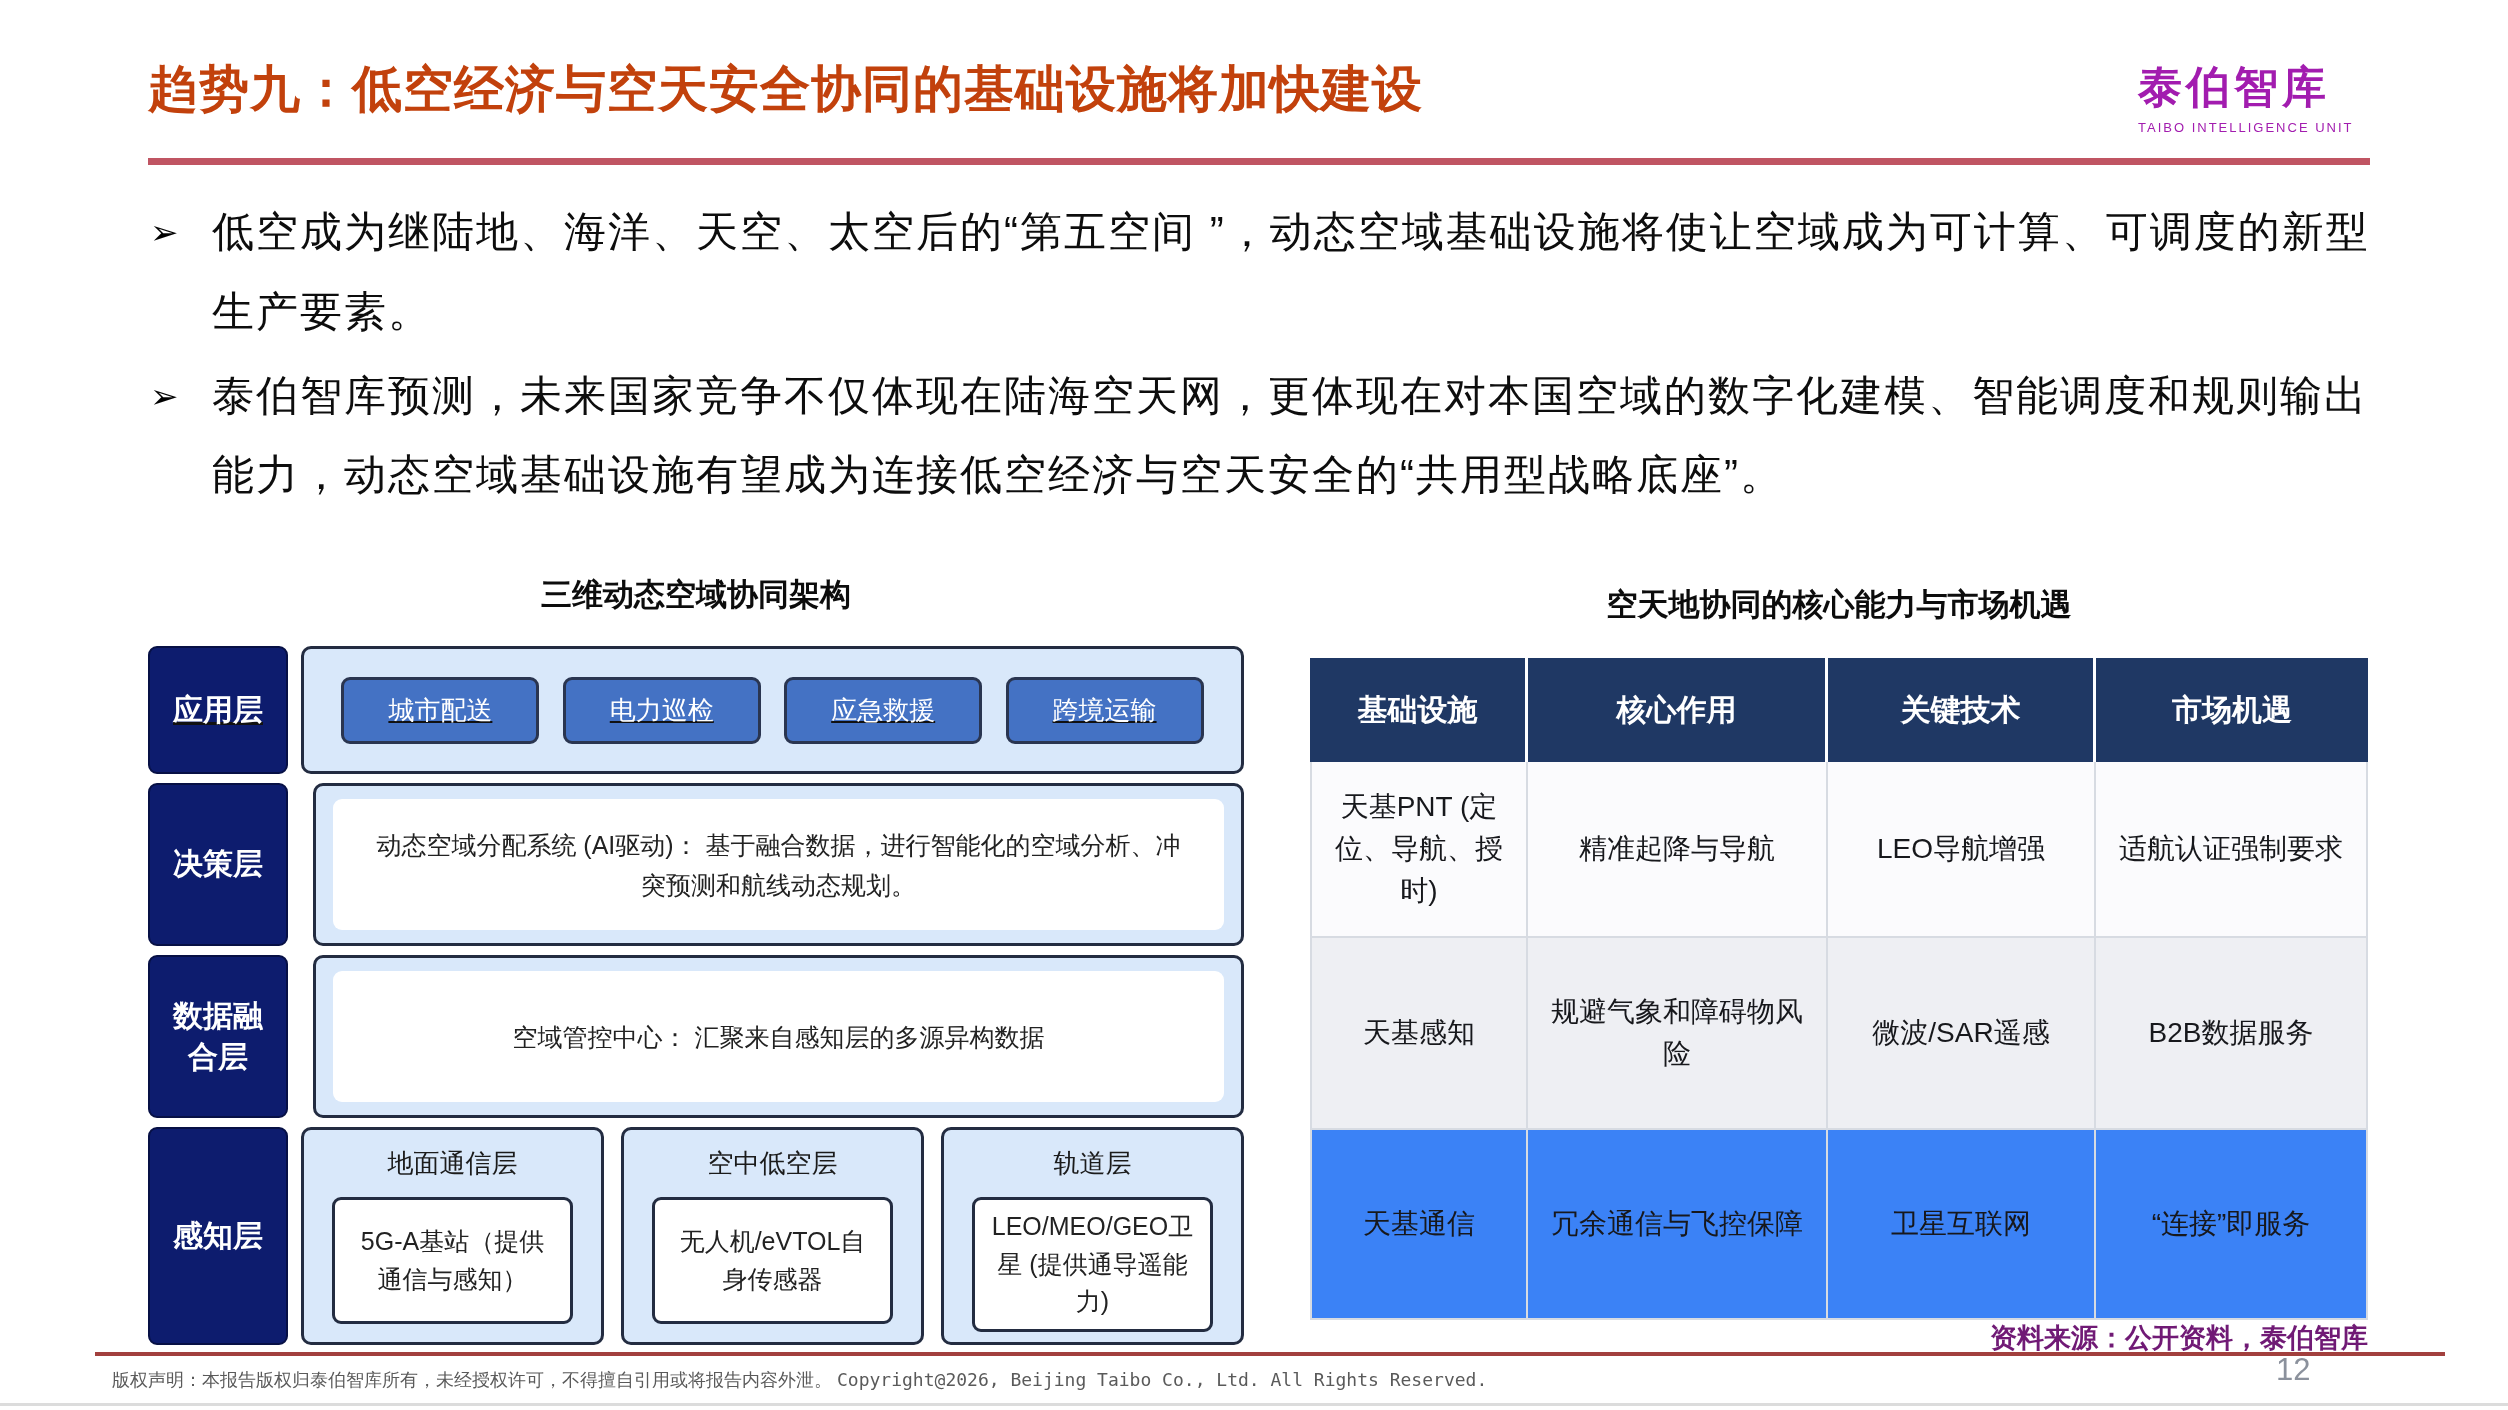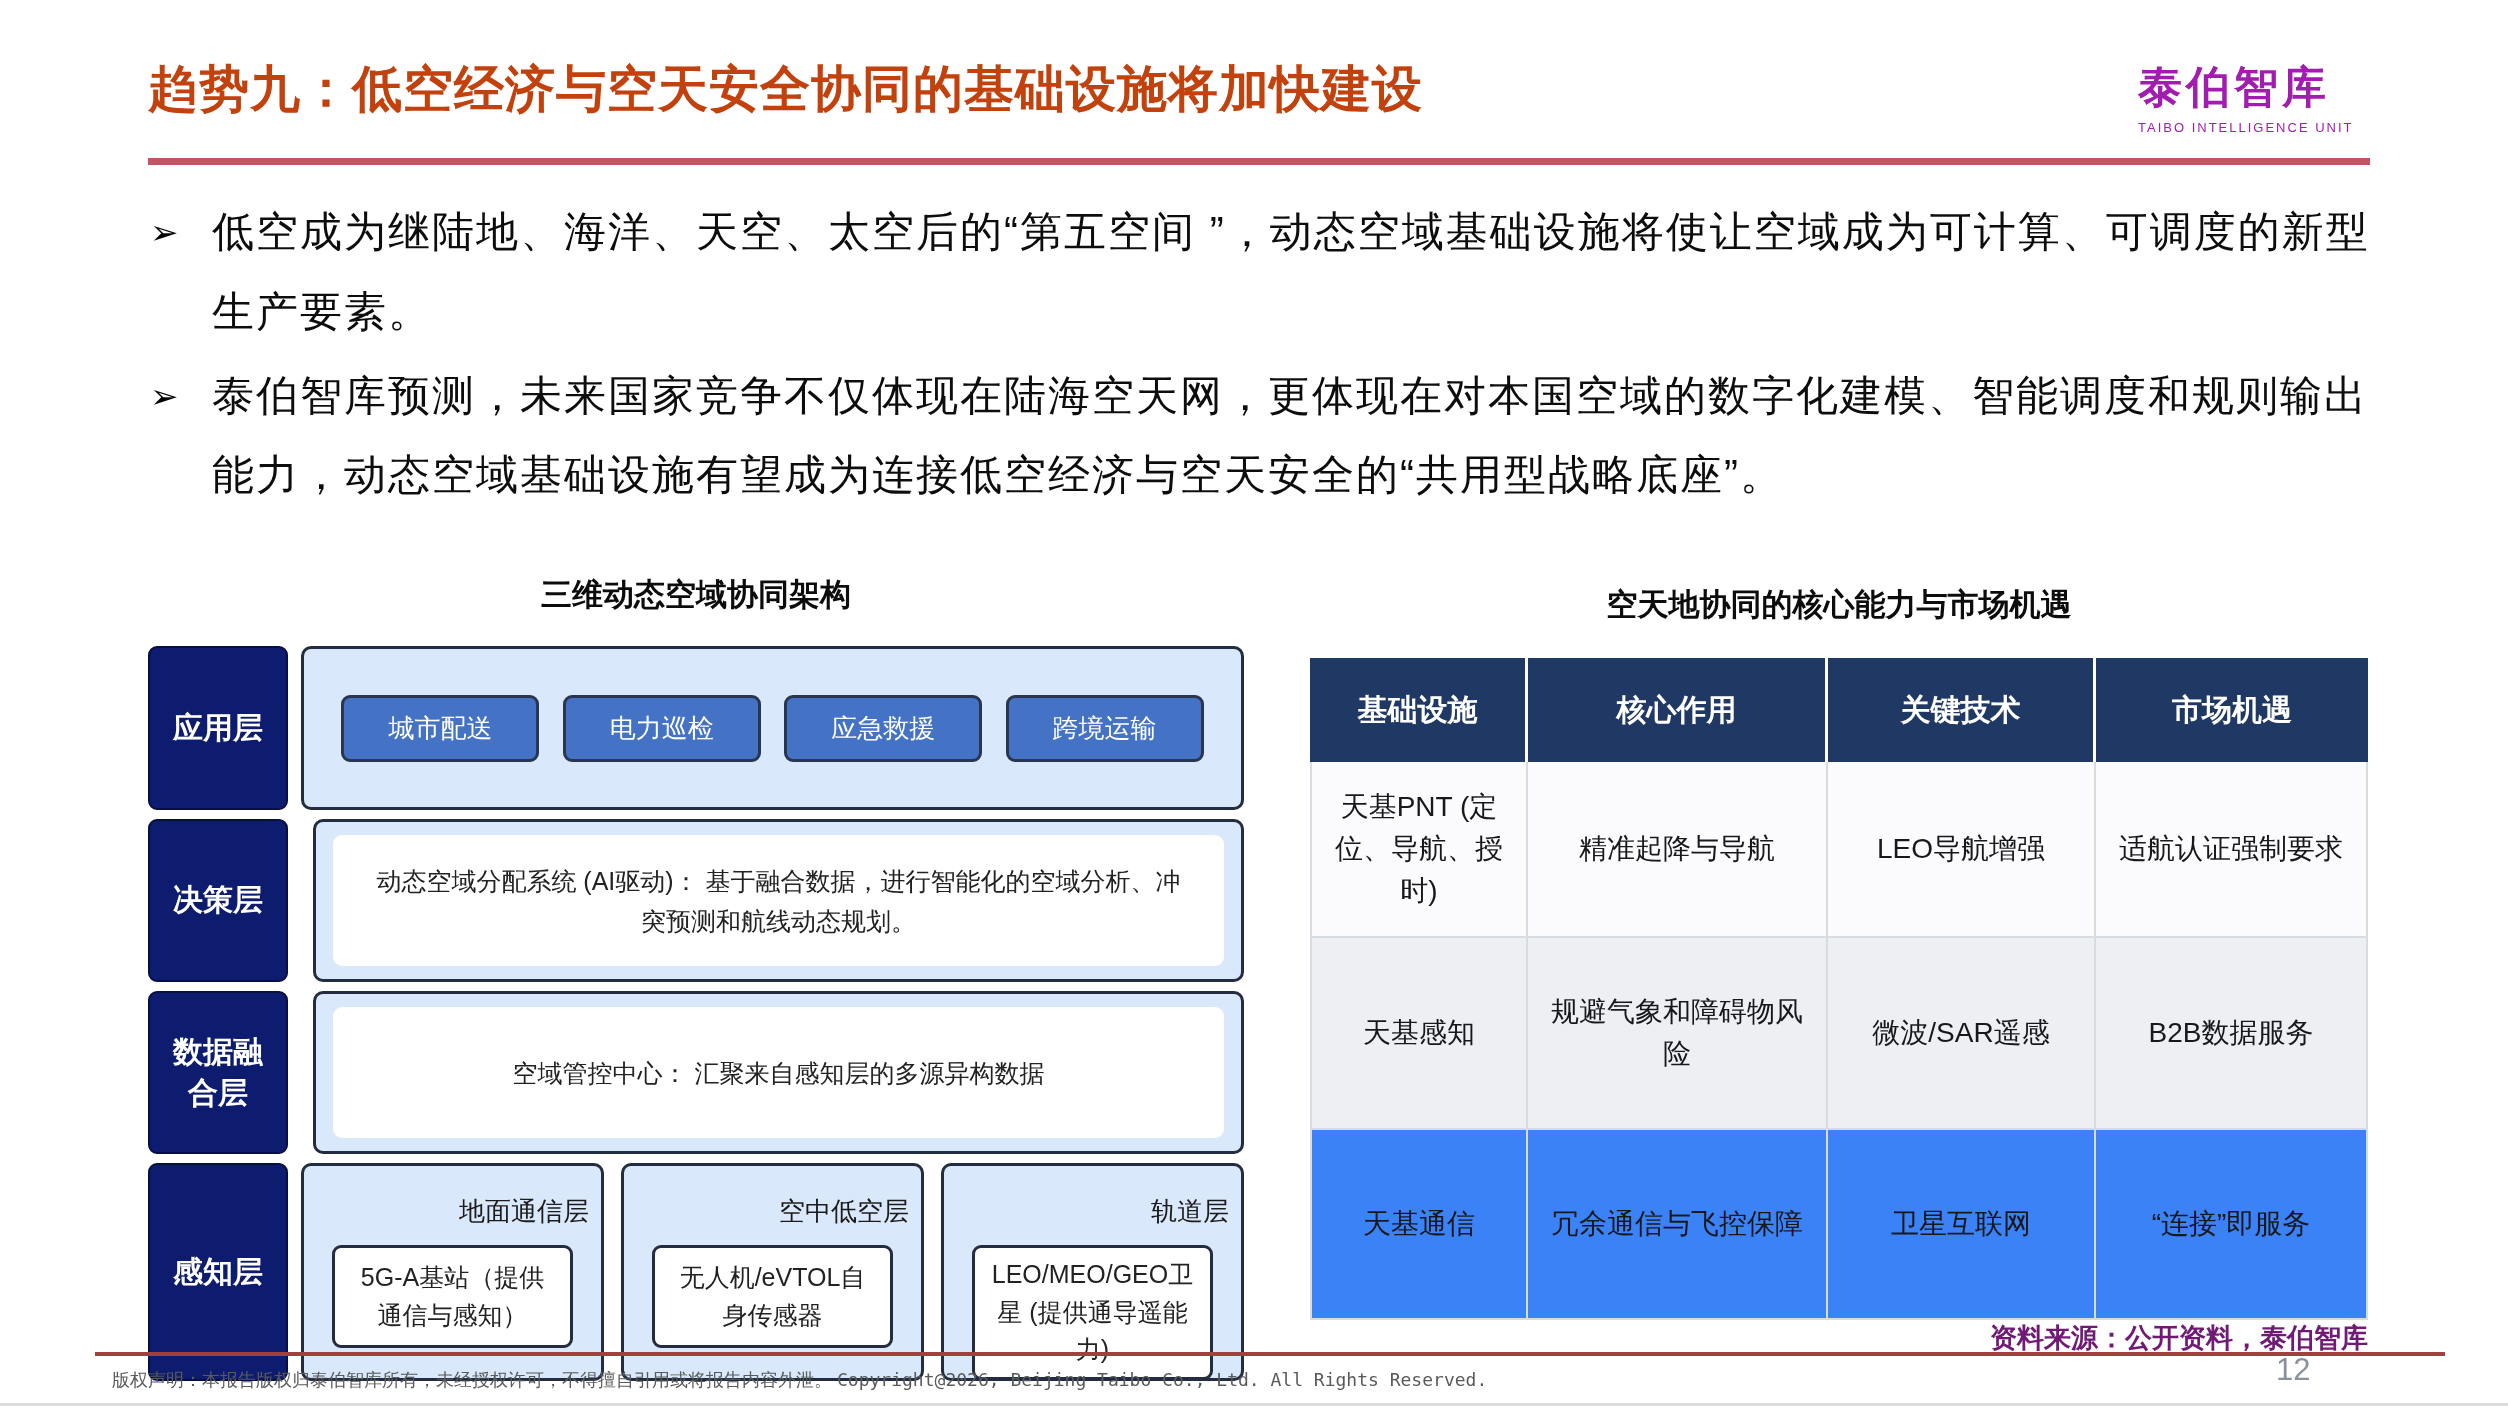--- a/index.html
+++ b/index.html
@@ -30,38 +30,38 @@
   .diagram .section-title { margin-bottom:30px; }
   .layer-row { display:flex; margin-bottom:9px; }
   .layer-label {
     width:140px; min-width:140px; background:#0D1C6E; color:#fff; font-weight:700; font-size:30px;
     display:flex; align-items:center; justify-content:center; text-align:center;
     border-radius:9px; padding:0 18px; box-sizing:border-box; line-height:1.35; border:2px solid #071045;
   }
   .layer-content {
     flex:1; margin-left:13px; background:#D9E8FA; border:3px solid #232C41; border-radius:10px; box-sizing:border-box;
   }
-  .row-apps   { height:164px; }
+  .row-apps   { height:128px;text-decoration:underline; }
   .row-text   { height:163px;gap:12px; }
   .row-sense  { height:218px; }
   .apps-wrap  { display:flex; align-items:center; justify-content:space-evenly; height:100%; padding:0 14px; }
   .app-chip {
     background:#4472C4; border:3px solid #2A3550; border-radius:9px; color:#fff;
     font-size:26px; padding:13px 44px; white-space:nowrap;
   }
   .content-pad { display:flex; align-items:center; height:100%; padding:13px 17px; box-sizing:border-box; }
   .white-box {
     background:#fff; border-radius:9px; width:100%; height:100%; text-align:center;
     font-size:25px; line-height:1.6; padding:10px 34px; box-sizing:border-box; color:#222;
     display:flex; align-items:center; justify-content:center;
   }
   .sublayers { flex:1; margin-left:13px; display:flex; gap:17px; }
   .sublayer {
     flex:1; background:#D9E8FA; border:3px solid #232C41; border-radius:10px;
-    display:flex; flex-direction:column; box-sizing:border-box; padding:20px 12px;align-items:flex-end;
+    display:flex; flex-direction:column; box-sizing:border-box; padding:8px 12px;
   }
   .sublayer-title { text-align:center; font-size:26px; color:#1b1b1b; margin-top:8px; }
   .sublayer-box {
     background:#fff; border:3px solid #232C41; border-radius:9px; margin:16px 16px 10px; flex:1;
     display:flex; align-items:center; justify-content:center; text-align:center;
     font-size:25px; line-height:1.5; padding:8px 16px; color:#222;
   }
 
   
   .table-section { position:absolute; left:1310px; top:584px; width:1058px; }

